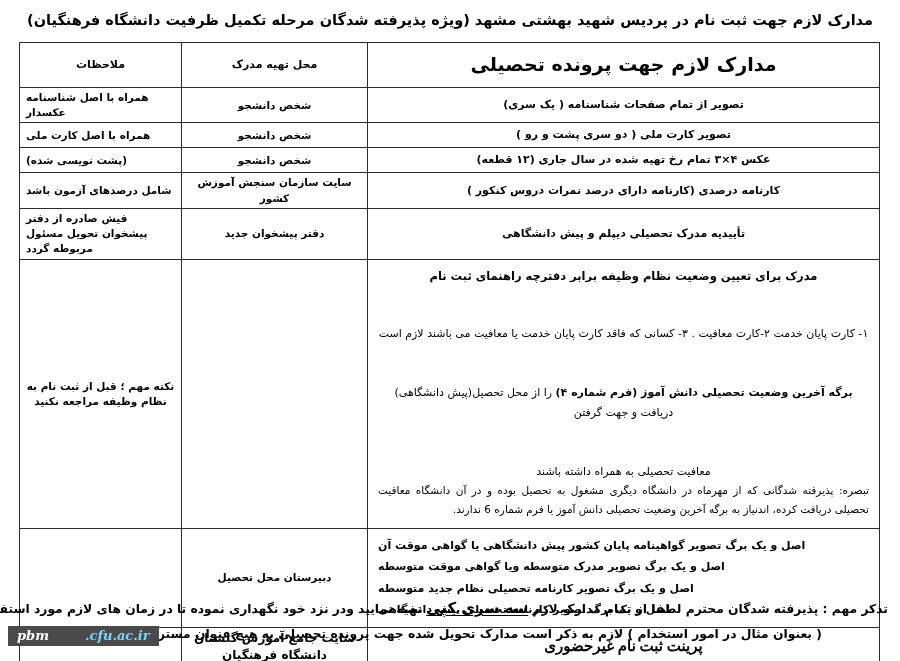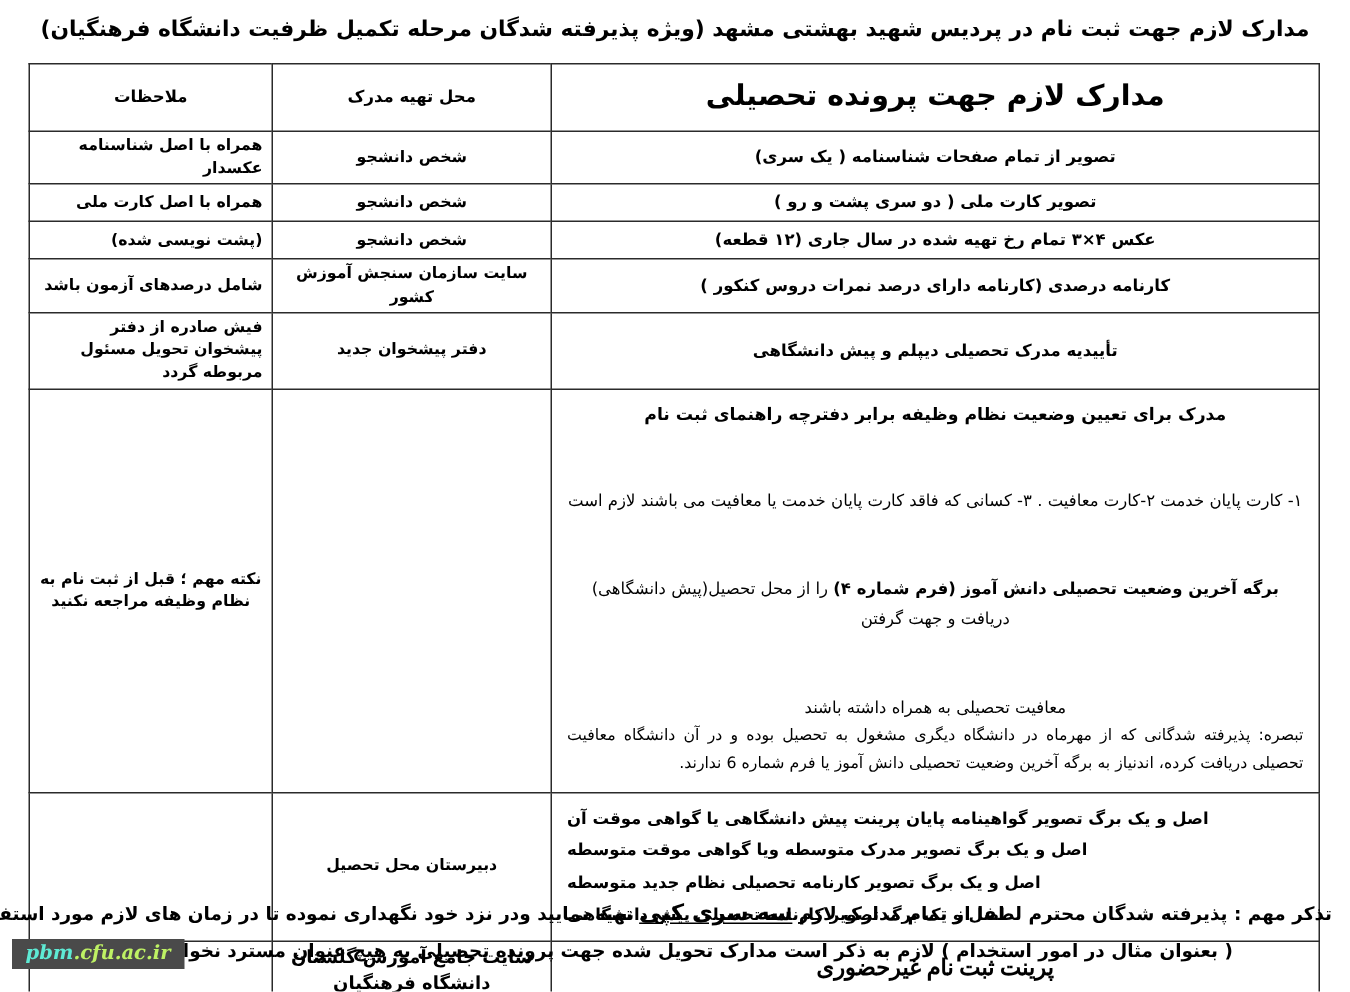--- a/index.html
+++ b/index.html
@@ -71,21 +71,21 @@
   thead th.h-docs { font-size: 19px; }
 
   td.col-docs {
     text-align: center;
   }
   td.col-place {
     text-align: center;
     font-size: 10.5px;
   }
   td.col-notes {
-    text-align: right;
+    text-align: left;
     font-size: 10.5px;
     margin-top: 36px;
   }
 
   
   tr.r-short td { height: 20px; }
   tr.r-two td   { height: 34px; }
 
   
   td.ms-docs {
@@ -162,22 +162,22 @@
     background: #4a4a4a;
     padding: 3px 9px 3px 9px;
     font-family: "DejaVu Serif", "Liberation Serif", serif;
     font-size: 13px;
     font-style: italic;
     font-weight: bold;
     line-height: 1.1;
     direction: ltr;
     white-space: nowrap;
   }
-  .watermark .wm-a { color: #5eead4; }
-  .watermark .wm-b { color: #bef264; }
+  .watermark .wm-a { color: #ffffff; }
+  .watermark .wm-b { color: #7dd3fc; margin-left: 36px; }
 </style>
 </head>
 <body>
 
 <div class="page">
 
   <div class="doc-title">مدارک لازم جهت ثبت نام در پردیس شهید بهشتی مشهد (ویژه پذیرفته شدگان مرحله تکمیل ظرفیت دانشگاه فرهنگیان)</div>
 
   <table class="doc-table">
     <colgroup>
@@ -234,21 +234,21 @@
           <div class="ms-line"><b>برگه آخرین وضعیت تحصیلی دانش آموز (فرم شماره ۴)</b><span> را از محل تحصیل(پیش دانشگاهی) دریافت و جهت گرفتن</span></div>
           <div class="ms-line">معافیت تحصیلی به همراه داشته باشند</div>
           <div class="ms-note">تبصره: پذیرفته شدگانی که از مهرماه در دانشگاه دیگری مشغول به تحصیل بوده و در آن دانشگاه معافیت تحصیلی دریافت کرده، اندنیاز به برگه آخرین وضعیت تحصیلی دانش آموز یا فرم شماره 6 ندارند.</div>
         </td>
         <td class="col-place"></td>
         <td class="ms-notes">نکته مهم ؛ قبل از ثبت نام به نظام وظیفه مراجعه نکنید</td>
       </tr>
 
       <tr>
         <td class="hs-docs">
-          <div class="hs-line">اصل و یک برگ تصویر گواهینامه پایان پرینت پیش دانشگاهی یا گواهی  موقت آن</div>
+          <div class="hs-line">اصل و یک برگ تصویر گواهینامه پایان کشور پیش دانشگاهی یا گواهی  موقت آن</div>
           <div class="hs-line">اصل و یک برگ تصویر  مدرک  متوسطه ویا گواهی موقت متوسطه</div>
           <div class="hs-line">اصل و یک برگ تصویر کارنامه تحصیلی نظام جدید متوسطه</div>
           <div class="hs-line">اصل و یک برگ تصویر کارنامه تحصیلی پیش دانشگاهی</div>
         </td>
         <td class="col-place">دبیرستان محل تحصیل</td>
         <td class="col-notes"></td>
       </tr>
 
       <tr class="r-two">
         <td class="big-docs">پرینت ثبت نام غیرحضوری</td>

